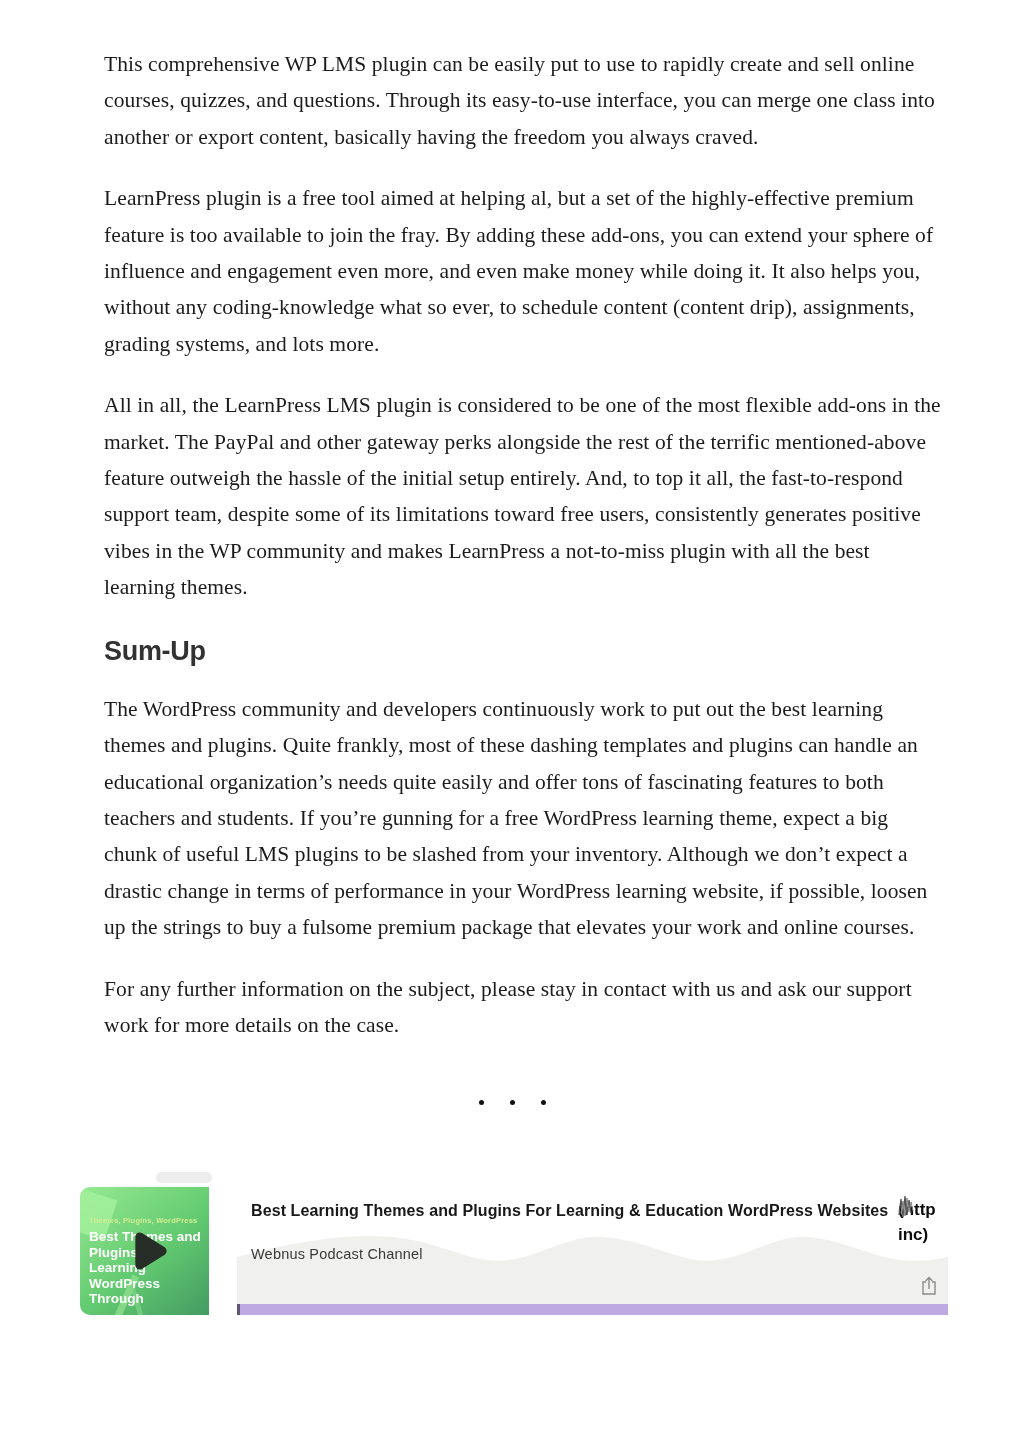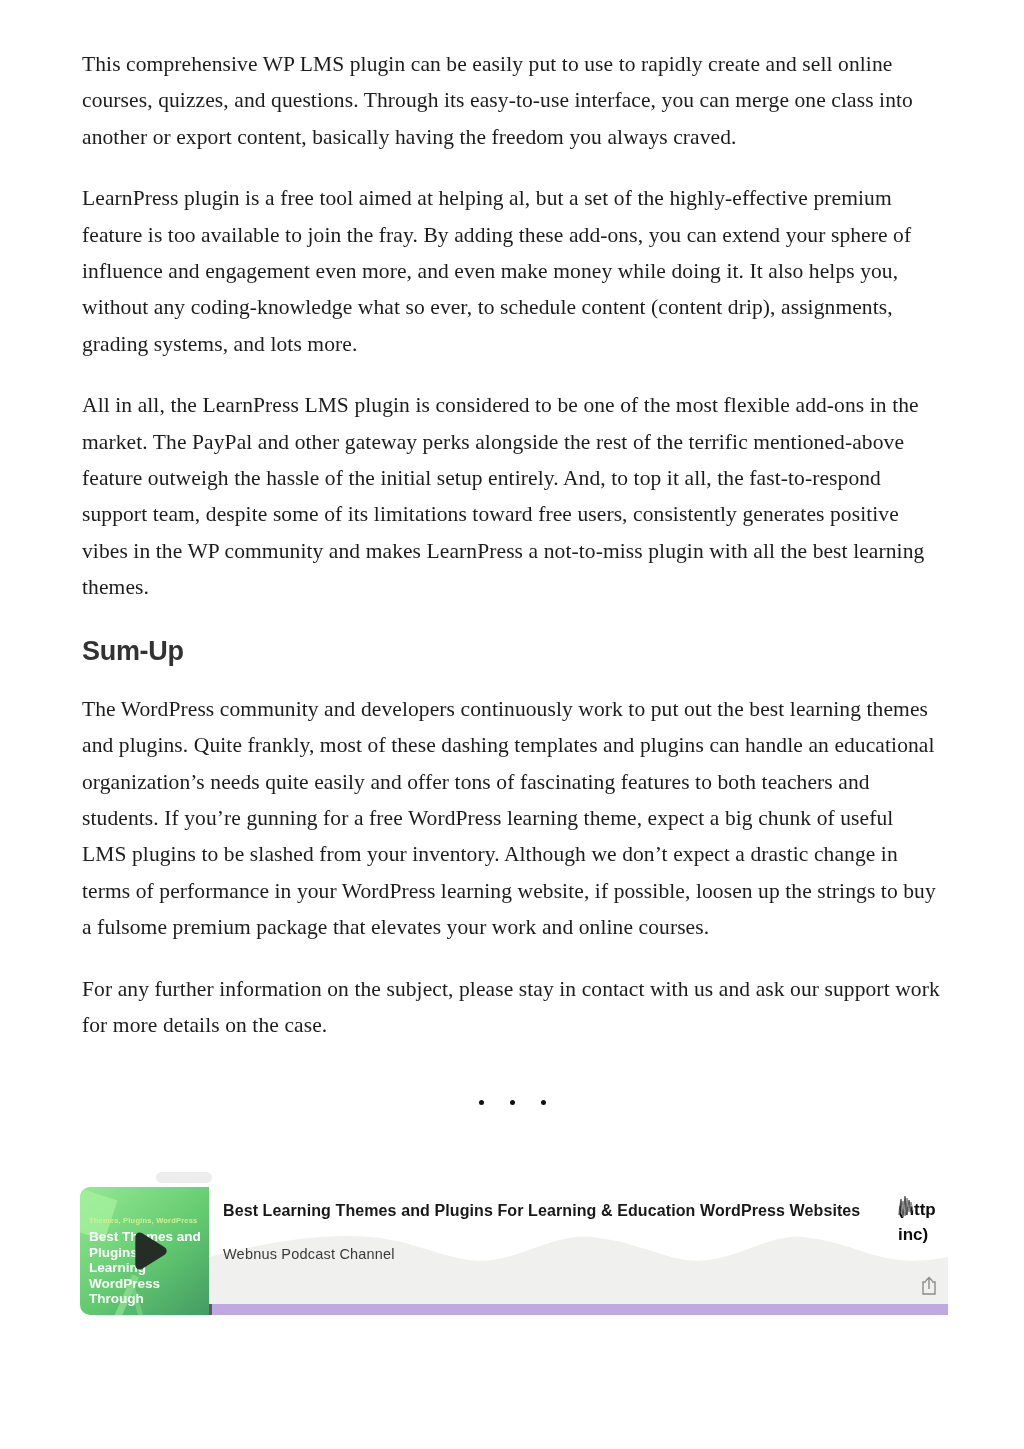--- a/index.html
+++ b/index.html
@@ -6,21 +6,21 @@
   html, body { background: #ffffff; }
   body {
     width: 1024px;
     min-height: 1449px;
     margin: 0 auto;
     font-family: "Liberation Serif", "DejaVu Serif", serif;
     color: #1c1c1c;
     position: relative;
   }
   .article {
-    padding: 46px 82px 0 82px;
+    padding: 46px 82px 0 104px;
   }
   .article p {
     font-size: 21.5px;
     line-height: 36.4px;
     letter-spacing: 0.1px;
     color: #1c1c1c;
     margin-bottom: 25px;
   }
   .article h2 {
     font-family: "Liberation Sans", "DejaVu Sans", sans-serif;
@@ -43,20 +43,21 @@
     background: #111;
     border-radius: 50%;
   }
   
   .embed {
     position: relative;
     margin: 82px 0 0 80px;
     width: 868px;
     height: 128px;
     display: flex;
+    gap: 28px;
   }
   .embed-blob {
     position: absolute;
     left: 76px; top: -15px;
     width: 56px; height: 11px;
     background: #ededed;
     border-radius: 6px;
   }
   .thumb {
     position: relative;

